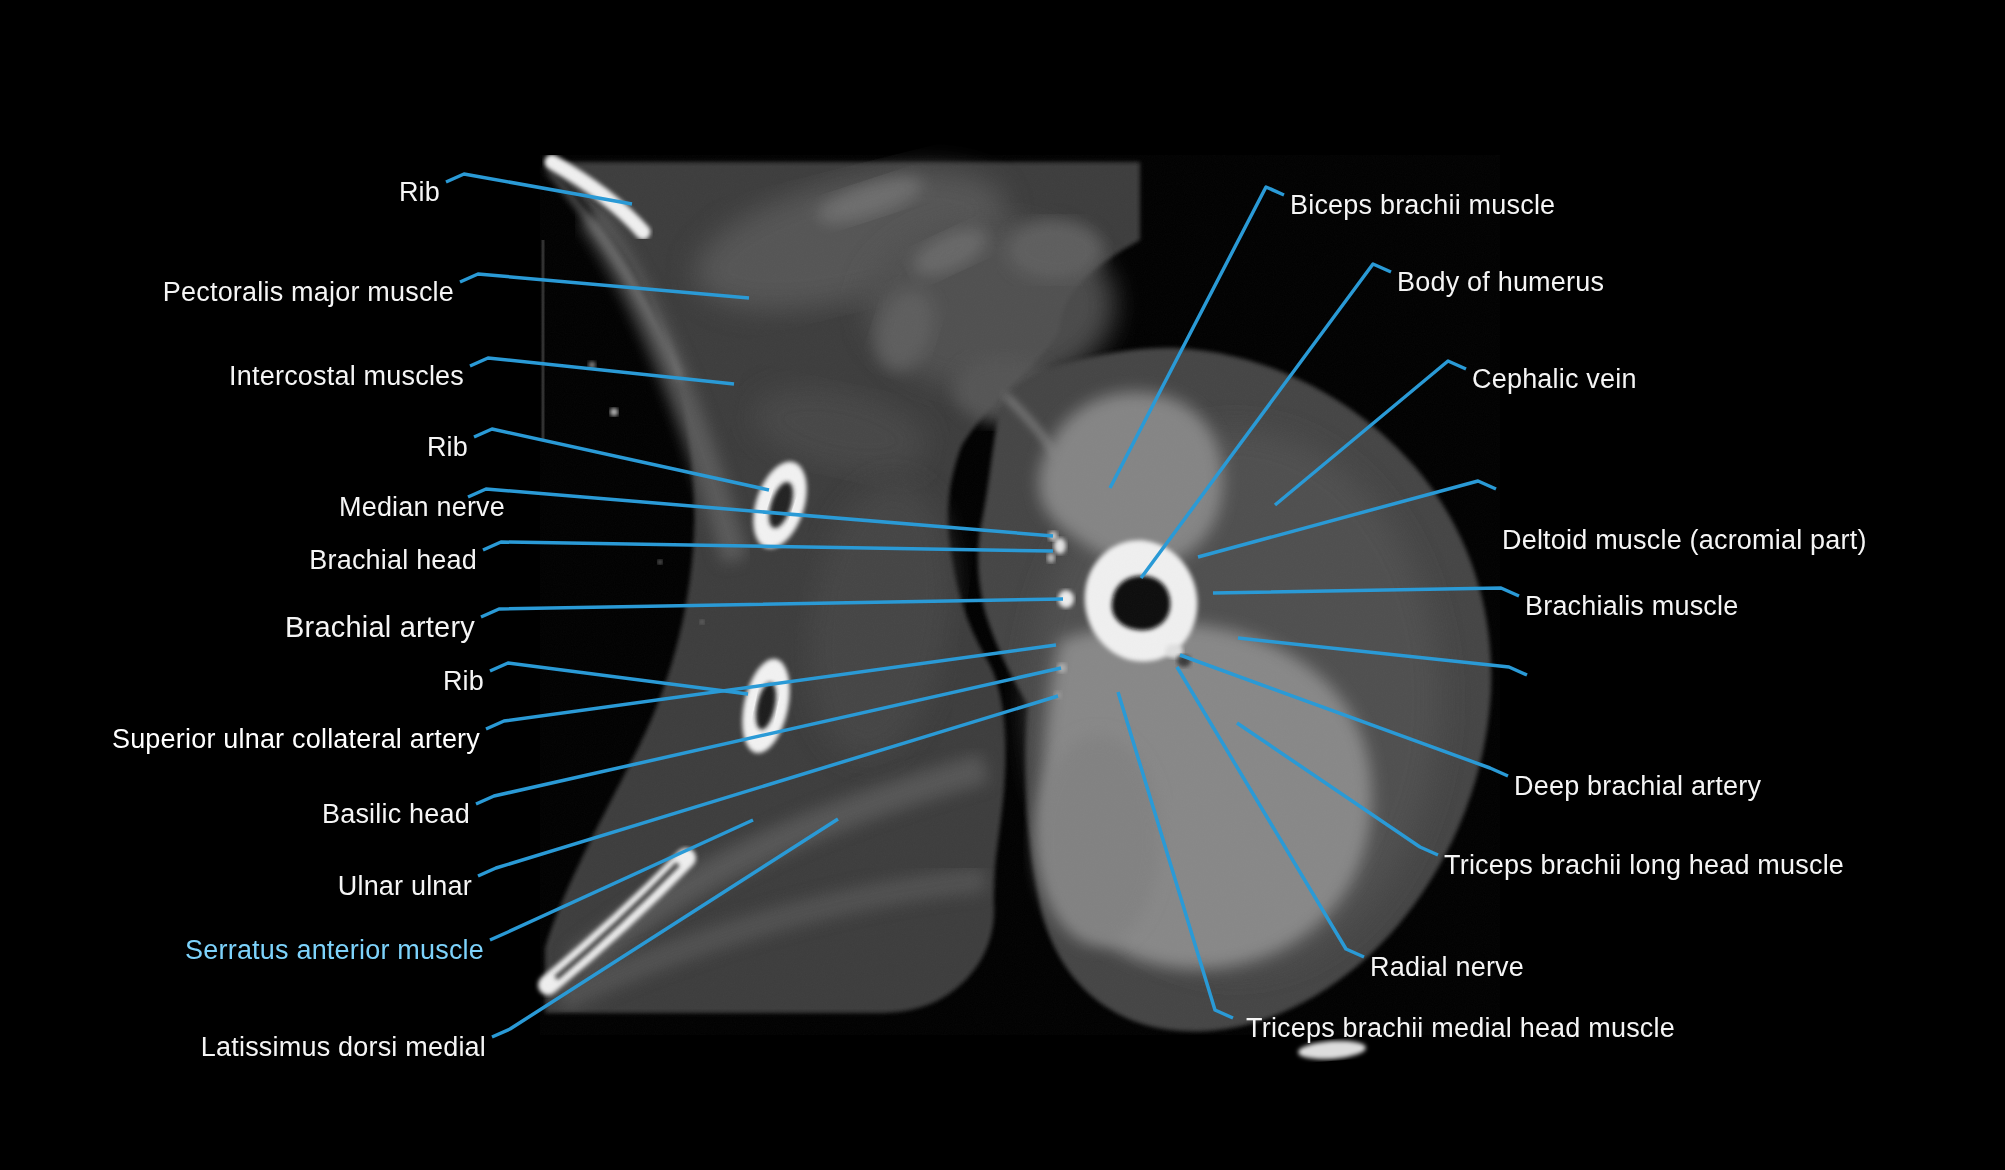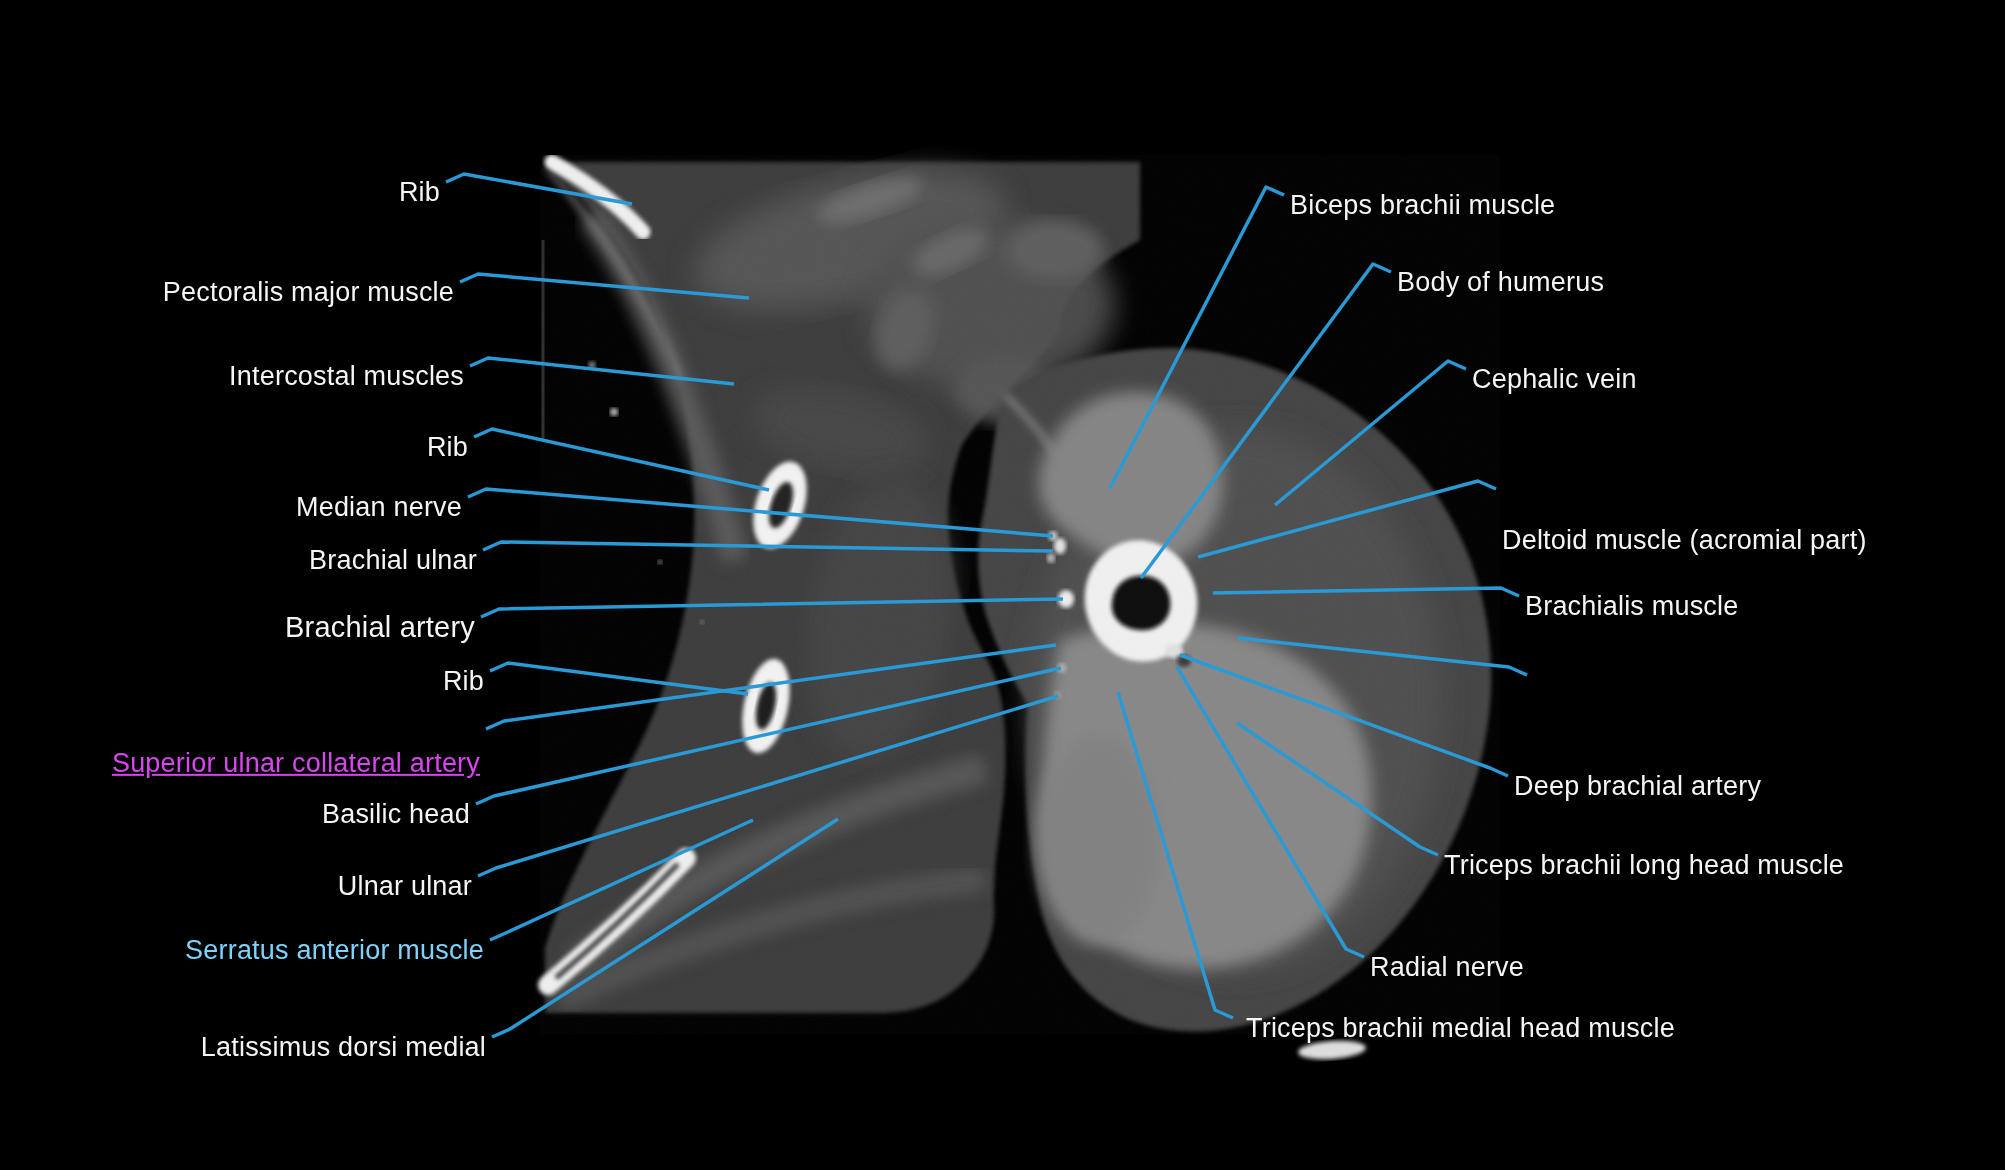--- a/index.html
+++ b/index.html
@@ -178,25 +178,25 @@
       <polyline points="1438,855 1420,847 1237,723" style="stroke: rgb(42, 154, 214);"></polyline>
       <polyline points="1364,957 1346,949 1177,667" style="stroke: rgb(42, 154, 214);"></polyline>
       <polyline points="1233,1018 1215,1010 1118,692" style="stroke: rgb(42, 154, 214);"></polyline>
     </svg>
 
   <div id="labels">
       <div class="label" style="right: 1565px; top: 193px; color: rgb(245, 245, 245); font-size: 27px;">Rib</div>
       <div class="label" style="right: 1551px; top: 293px; color: rgb(245, 245, 245); font-size: 27px;">Pectoralis major muscle</div>
       <div class="label" style="right: 1541px; top: 377px; color: rgb(245, 245, 245); font-size: 27px;">Intercostal muscles</div>
       <div class="label" style="right: 1537px; top: 448px; color: rgb(245, 245, 245); font-size: 27px;">Rib</div>
-      <div class="label" style="right: 1543px; top: 508px; color: rgb(245, 245, 245); font-size: 27px; margin-left: 25px;">Median nerve</div>
-      <div class="label" style="right: 1528px; top: 561px; color: rgb(245, 245, 245); font-size: 27px;">Brachial ulnar</div>
+      <div class="label" style="right: 1500px; top: 508px; color: rgb(245, 245, 245); font-size: 27px; margin-left: 25px;">Median nerve</div>
+      <div class="label" style="right: 1528px; top: 561px; color: rgb(245, 245, 245); font-size: 27px;">Brachial head</div>
       <div class="label" style="right: 1530px; top: 628px; color: rgb(245, 245, 245); font-size: 29px;">Brachial artery</div>
       <div class="label" style="right: 1521px; top: 682px; color: rgb(245, 245, 245); font-size: 27px;">Rib</div>
-      <div class="label" style="right: 1525px; top: 764px; color: #d946ef; font-size: 27px; text-decoration: underline;">Superior ulnar collateral artery</div>
+      <div class="label" style="right: 1525px; top: 740px; color: #ffffff; font-size: 27px;">Superior ulnar collateral artery</div>
       <div class="label" style="right: 1535px; top: 815px; color: rgb(245, 245, 245); font-size: 27px;">Basilic head</div>
       <div class="label" style="right: 1533px; top: 887px; color: rgb(245, 245, 245); font-size: 27px;">Ulnar ulnar</div>
       <div class="label" style="right: 1521px; top: 951px; color: #7dd3fc; font-size: 27px;">Serratus anterior muscle</div>
       <div class="label" style="right: 1519px; top: 1048px; color: rgb(245, 245, 245); font-size: 27px;">Latissimus dorsi medial</div>
       <div class="label" style="left: 1290px; top: 206px; color: rgb(245, 245, 245); font-size: 27px;">Biceps brachii muscle</div>
       <div class="label" style="left: 1397px; top: 283px; color: rgb(245, 245, 245); font-size: 27px;">Body of humerus</div>
       <div class="label" style="left: 1472px; top: 380px; color: rgb(245, 245, 245); font-size: 27px;">Cephalic vein</div>
       <div class="label" style="left: 1502px; top: 500px; color: rgb(245, 245, 245); font-size: 27px; margin-top: 41px;">Deltoid muscle (acromial part)</div>
       <div class="label" style="left: 1525px; top: 607px; color: rgb(245, 245, 245); font-size: 27px;">Brachialis muscle</div>
       <div class="label" style="left: 1514px; top: 787px; color: rgb(245, 245, 245); font-size: 27px;">Deep brachial artery</div>

